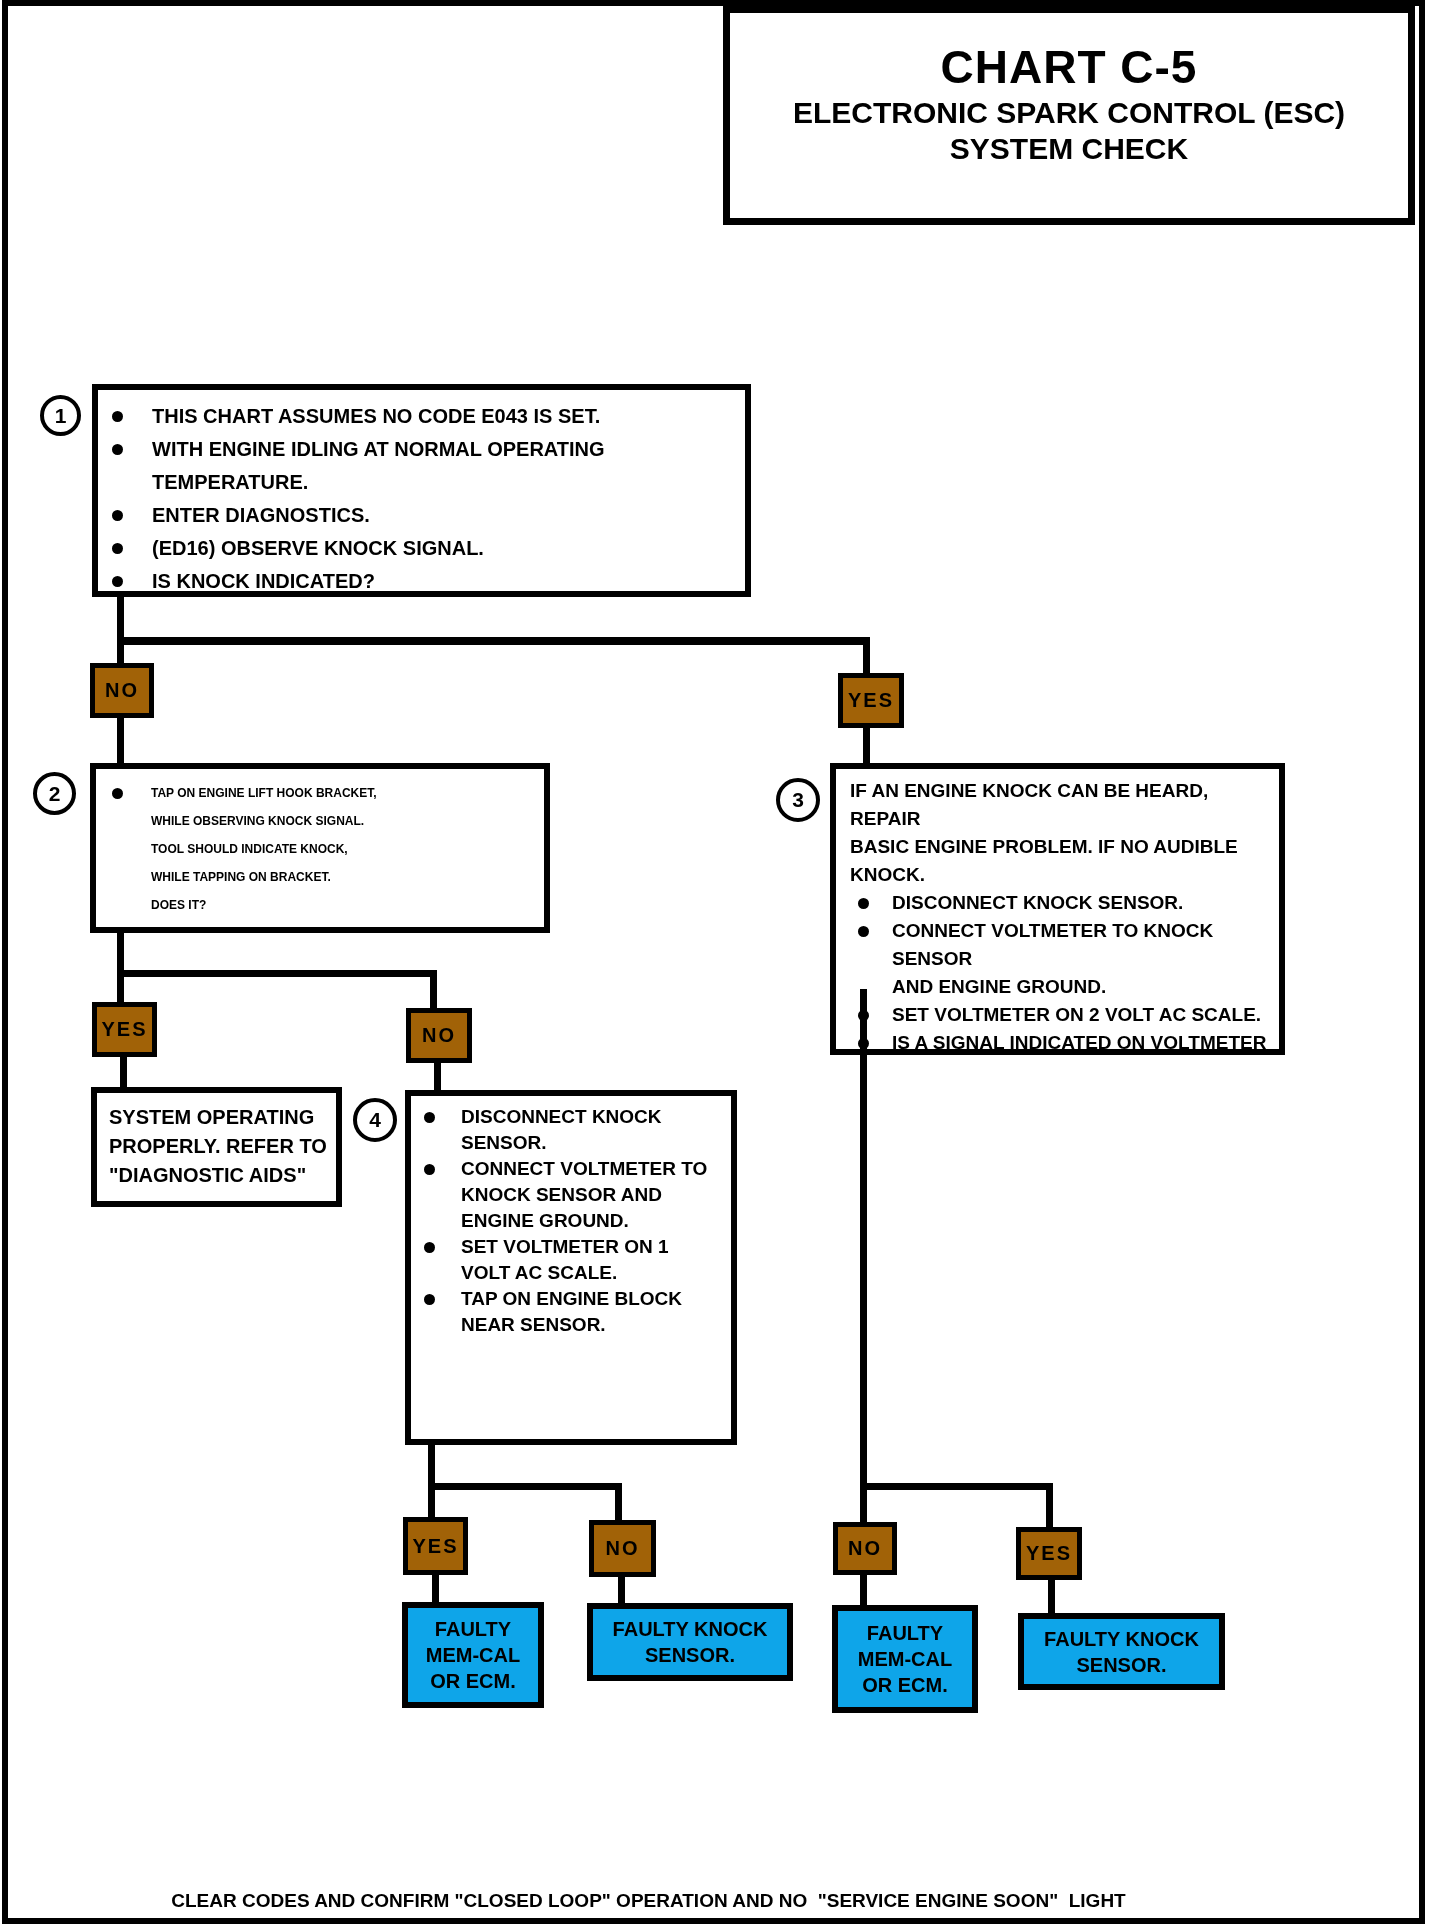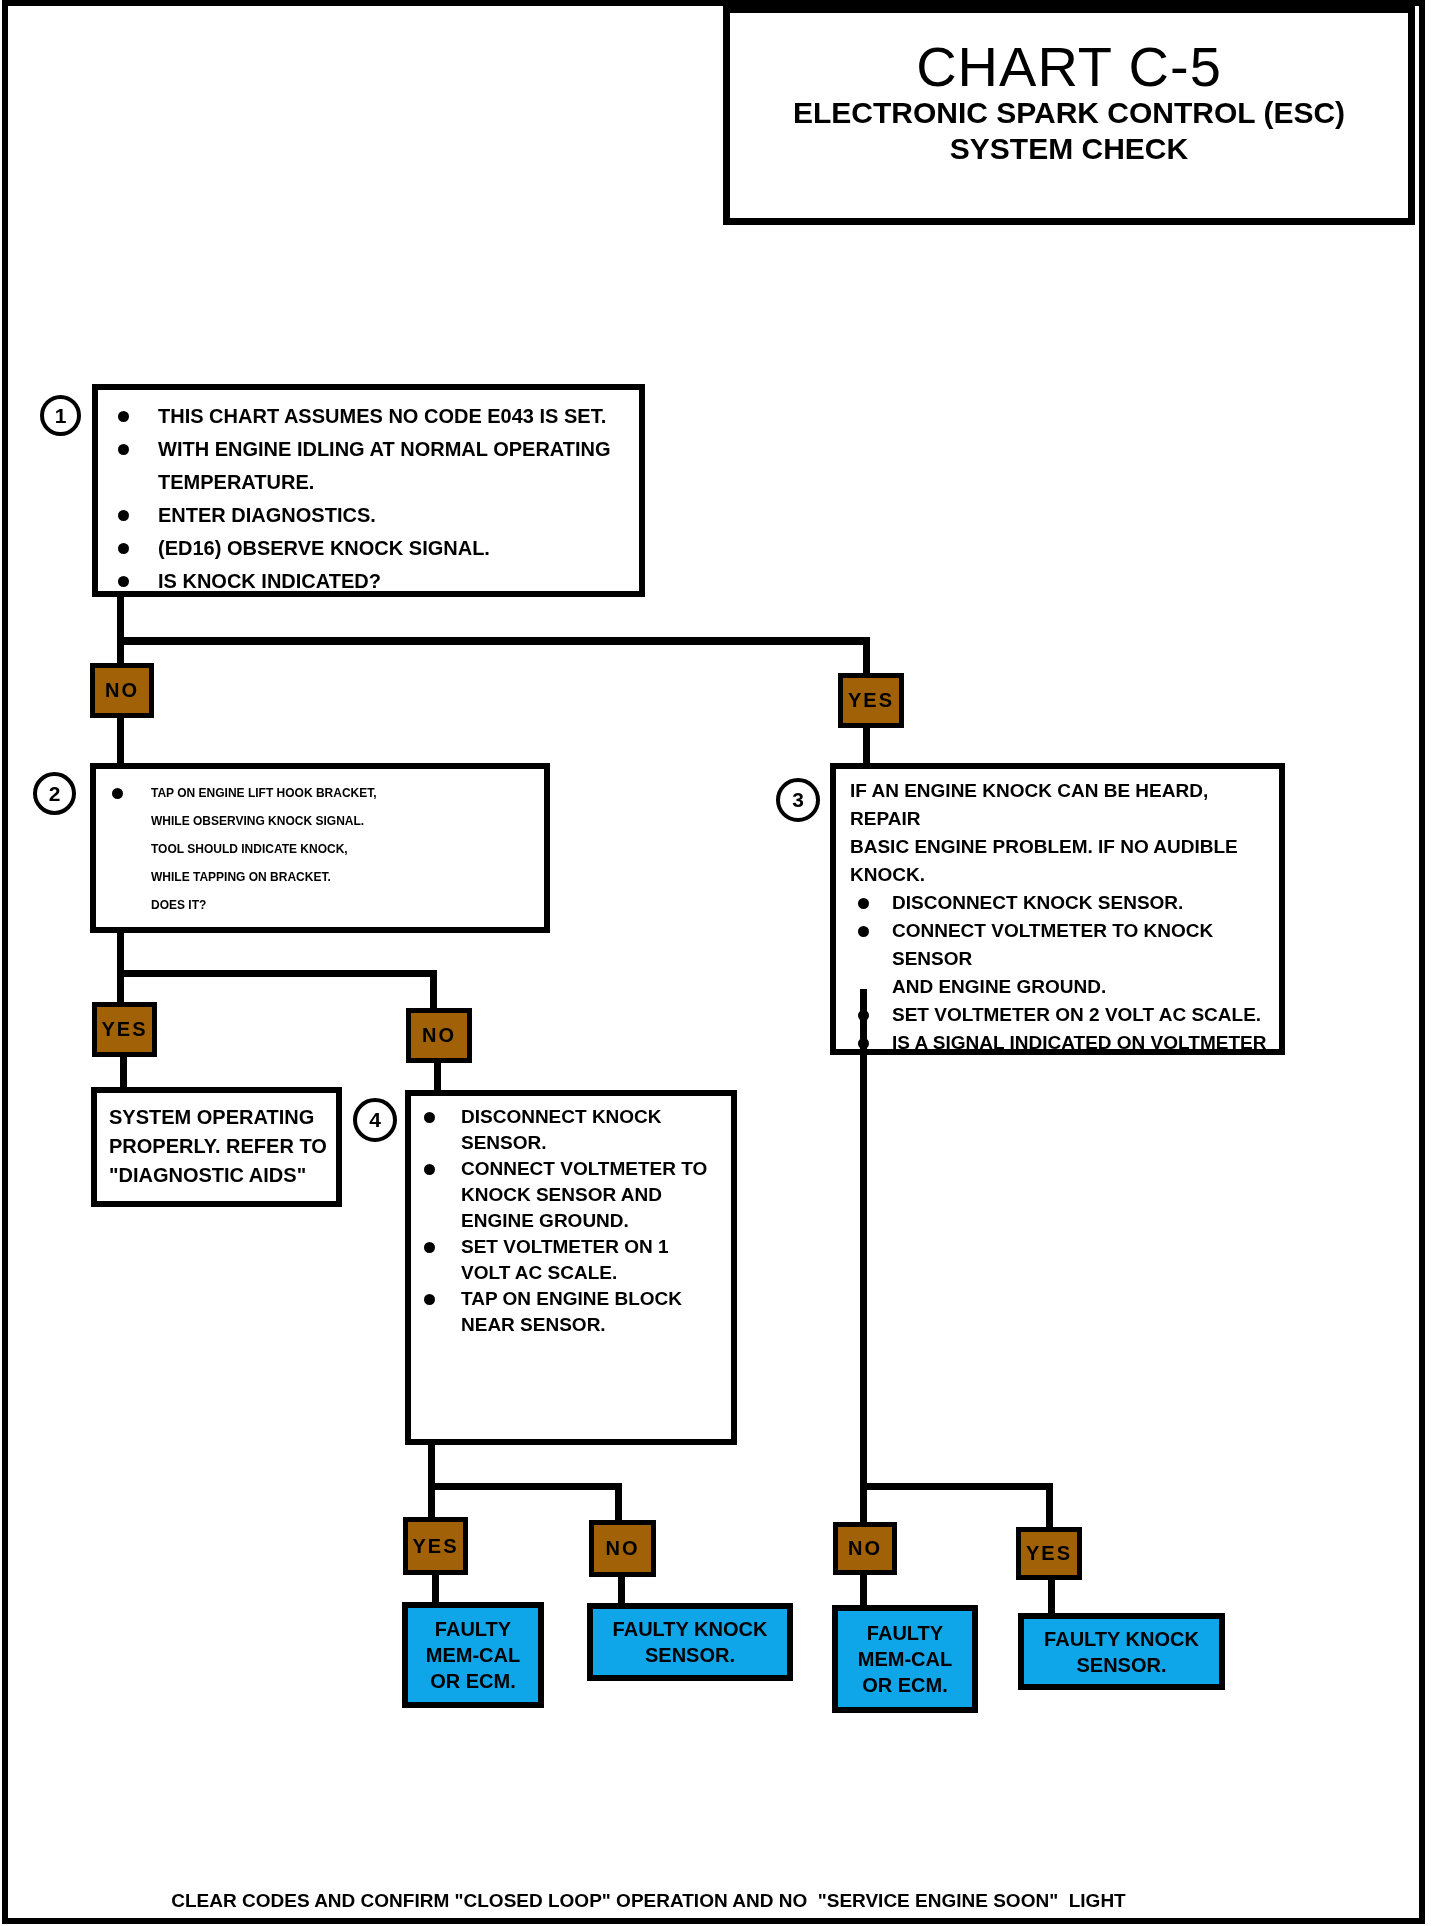--- a/index.html
+++ b/index.html
@@ -12,21 +12,21 @@
             font-weight:bold;font-size:20px;letter-spacing:2px;}
   .circle{position:absolute;border:4px solid #000;border-radius:50%;background:#fff;
           box-sizing:border-box;display:flex;align-items:center;justify-content:center;
           font-weight:bold;font-size:21px;}
   .ln{position:absolute;background:#000;}
   .bullets{display:flex;flex-direction:column;}
   .brow{display:flex;align-items:flex-start;}
   .dot{flex:none;width:11px;height:11px;border-radius:50%;background:#000;}
   .bt,.pre{white-space:pre-line;font-weight:bold;}
   
-  .b1{left:92px;top:384px;width:553px;height:213px;padding:10px 8px 0 20px;}
+  .b1{left:92px;top:384px;width:659px;height:213px;padding:10px 8px 0 14px;}
   .b1 .brow{line-height:33px;font-size:20px;}
   .b1 .dot{margin:11px 0 0 0;}
   .b1 .bt{margin-left:29px;}
   
   .b2{left:90px;top:763px;width:460px;height:170px;padding:10px 6px 0 16px;}
   .b2 .brow{line-height:28px;font-size:12px;}
   .b2 .dot{margin-top:9px;}
   .b2 .bt{margin-left:28px;}
   
   .b3{left:830px;top:763px;width:455px;height:292px;padding:8px 6px 0 14px;}
@@ -43,21 +43,21 @@
   .term{position:absolute;border:6px solid #000;background:#0ea5e9;box-sizing:border-box;
         display:flex;align-items:center;justify-content:center;text-align:center;
         font-size:20px;line-height:26px;}
   .sysok{left:91px;top:1087px;width:251px;height:120px;border:6px solid #000;background:#fff;
          box-sizing:border-box;position:absolute;padding:10px 0 0 12px;
          font-size:20px;line-height:29px;text-align:left;}
   
   .title-box{left:723px;top:6px;width:692px;height:219px;border-width:7px;
              display:flex;flex-direction:column;align-items:center;justify-content:flex-start;
              padding-top:26px;}
-  .t1{font-weight:normal;font-size:56px;letter-spacing:1px;line-height:56px;}
+  .t1{font-weight:bold;font-size:46px;letter-spacing:1px;line-height:56px;}
   .t2{font-weight:bold;font-size:30px;line-height:36px;text-align:center;}
   .note{position:absolute;left:96px;top:1890px;width:1105px;text-align:center;
         font-weight:bold;font-size:19px;white-space:pre;}
 </style>
 </head>
 <body>
 
 <div class="page">
   <div class="frame"></div>
 

